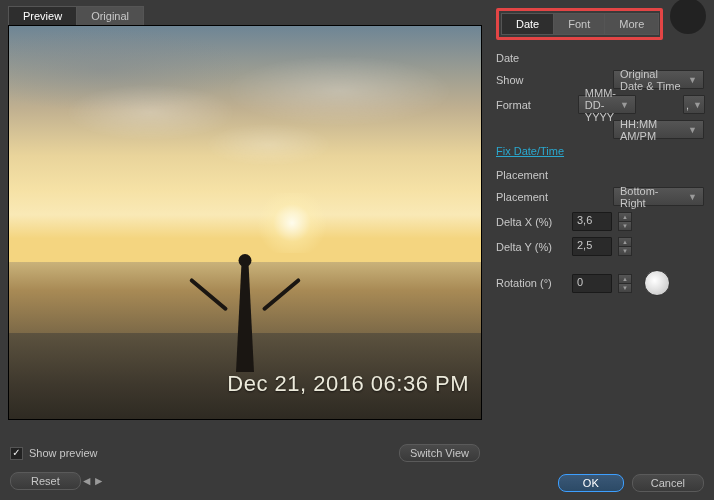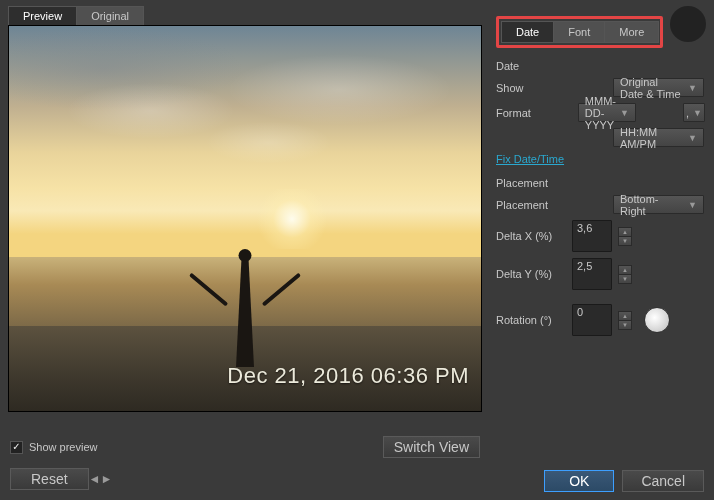--- a/index.html
+++ b/index.html
@@ -33,21 +33,21 @@
   #left-pane {
     position: absolute;
     left: 0; top: 0; bottom: 0;
     width: 490px;
     background: var(--bg);
     display: flex;
     flex-direction: column;
   }
   #right-pane {
     position: absolute;
-    right: 0; top: 8px; bottom: 0;
+    right: 0; top: 0; bottom: 0;
     width: 224px;
     background: var(--bg);
     padding: 4px 10px 0 6px;
   }
 
   
   .left-tabs {
     display: flex;
     padding: 6px 0 0 8px;
   }
@@ -120,21 +120,21 @@
 
   
   #left-footer {
     display:flex; align-items:center; justify-content:space-between;
     padding: 10px 10px 0 10px;
   }
   .chk { display:flex; align-items:center; gap:6px;}
   .chk-box { width:13px; height:13px; border:1px solid var(--border); background:#222; display:flex; align-items:center; justify-content:center; font-size:10px; color:#eee; line-height:1;}
   .btn {
     border:1px solid var(--btn-border); background:linear-gradient(#4a4a4a,#3a3a3a);
-    color:var(--text); padding:2px 10px; font-size:14px; cursor:pointer; border-radius:0;
+    color:var(--text); padding:2px 10px; font-size:11px; cursor:pointer; border-radius:8px;
   }
   .btn.primary { border-color:#3d9fff; background:linear-gradient(#3a5877,#2c4a66); color:#fff; padding:2px 24px;}
   #left-buttons {
     display:flex; align-items:center; padding:10px;
   }
   .arrow { color:var(--text-dim); cursor:pointer; font-size:12px; user-select:none;}
 
   
   #right-top {
     position:relative;
@@ -164,21 +164,21 @@
   .row { display:flex; align-items:center; margin:6px 0; gap:6px;}
   .row label.field { width:70px; color:var(--text);}
   .select, .num-in {
     flex:1; height:19px; background:linear-gradient(#555,#444); border:1px solid #2a2a2a;
     color:var(--text); font-size:11px; padding:1px 6px; display:flex; align-items:center; justify-content:space-between;
     border-radius:1px; cursor:pointer;margin-left:41px;
   }
   .select .caret { font-size:9px; color:var(--text-dim); margin-left:4px;}
   .sel-narrow { flex:none; width:22px; justify-content:center;}
   .num { width:40px; flex:none; background:#2a2a2a; border:1px solid #1a1a1a; color:var(--text);
-    height:32px; padding:1px 4px; border-radius:1px;}
+    height:19px; padding:1px 4px; border-radius:1px;}
   .spinner { width:14px; height:19px; display:flex; flex-direction:column; }
   .spinner span{ flex:1; background:linear-gradient(#555,#444); border:1px solid #2a2a2a; font-size:6px; display:flex; align-items:center; justify-content:center; color:var(--text-dim); cursor:pointer;}
   .spinner span:first-child{ border-bottom:none;}
 
   .link { color:var(--link); text-decoration:underline; cursor:pointer; font-size:11px;}
 
   .color-swatch {
     width:26px; height:26px; border-radius:50%; background:radial-gradient(circle at 40% 40%, #fff, #e5e5e5 40%, #bcbcbc);
     border:1px solid #333; margin-left:6px; cursor:pointer;
   }

